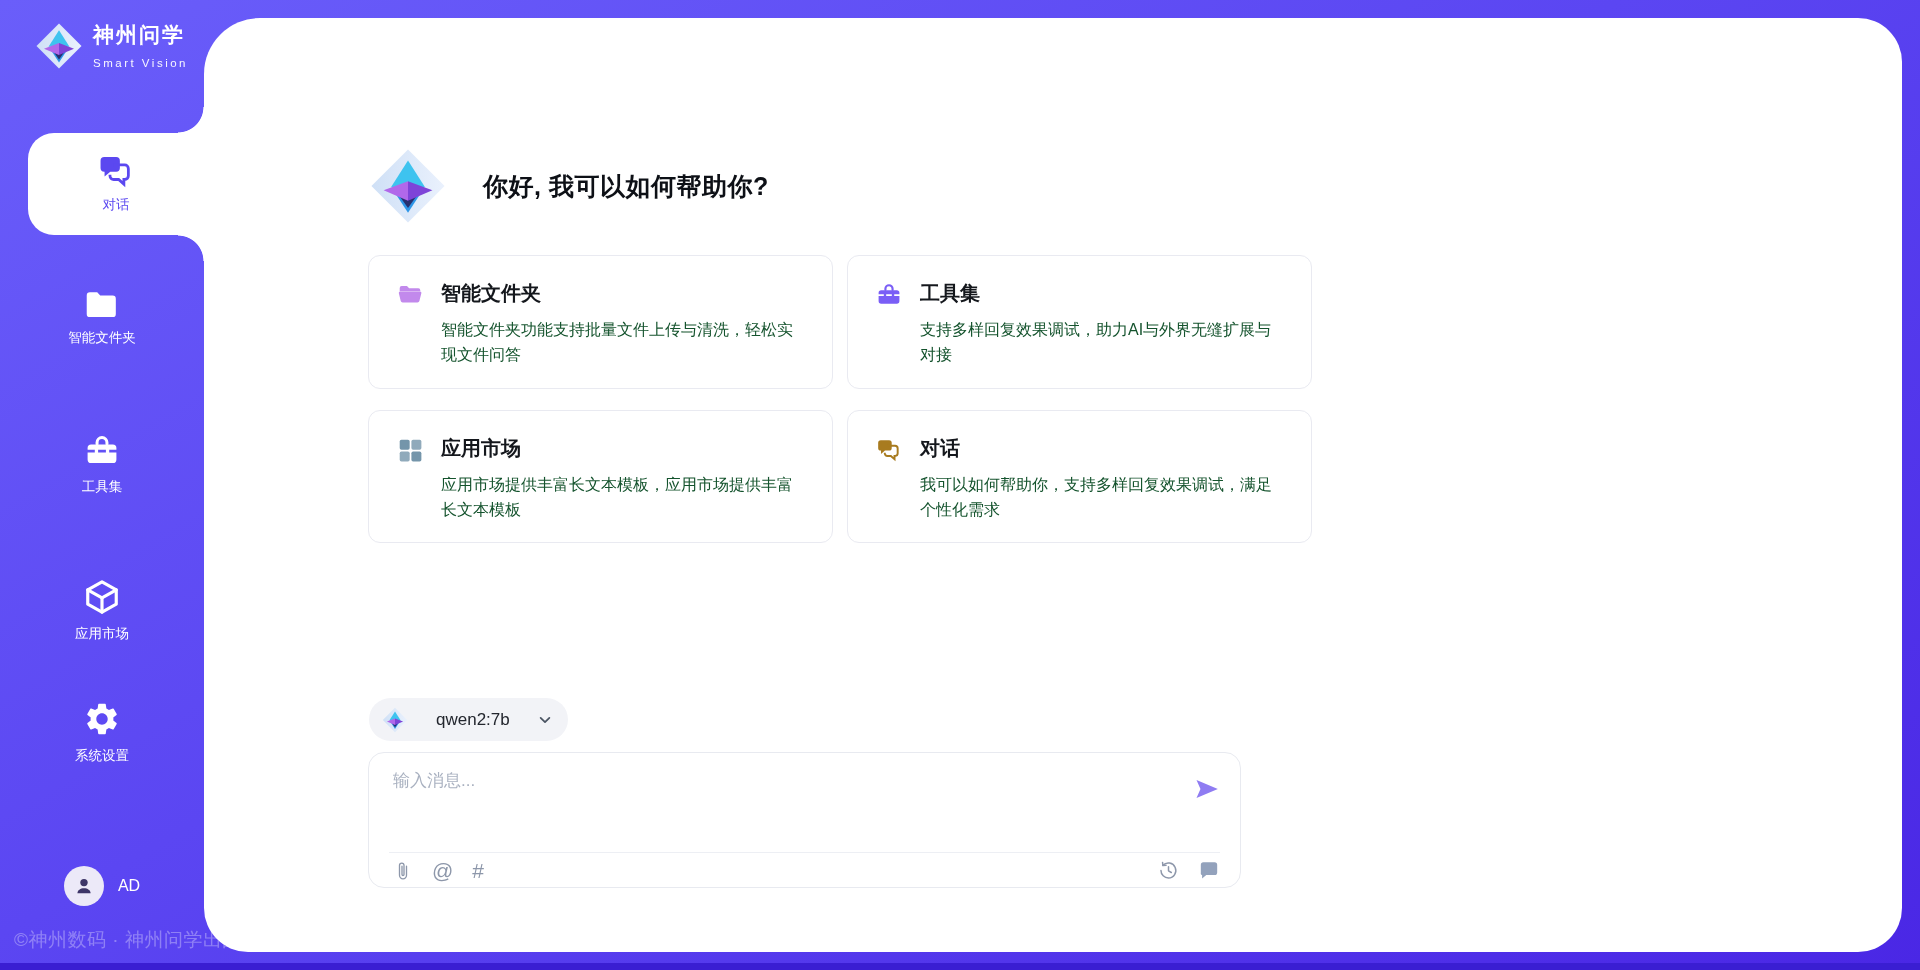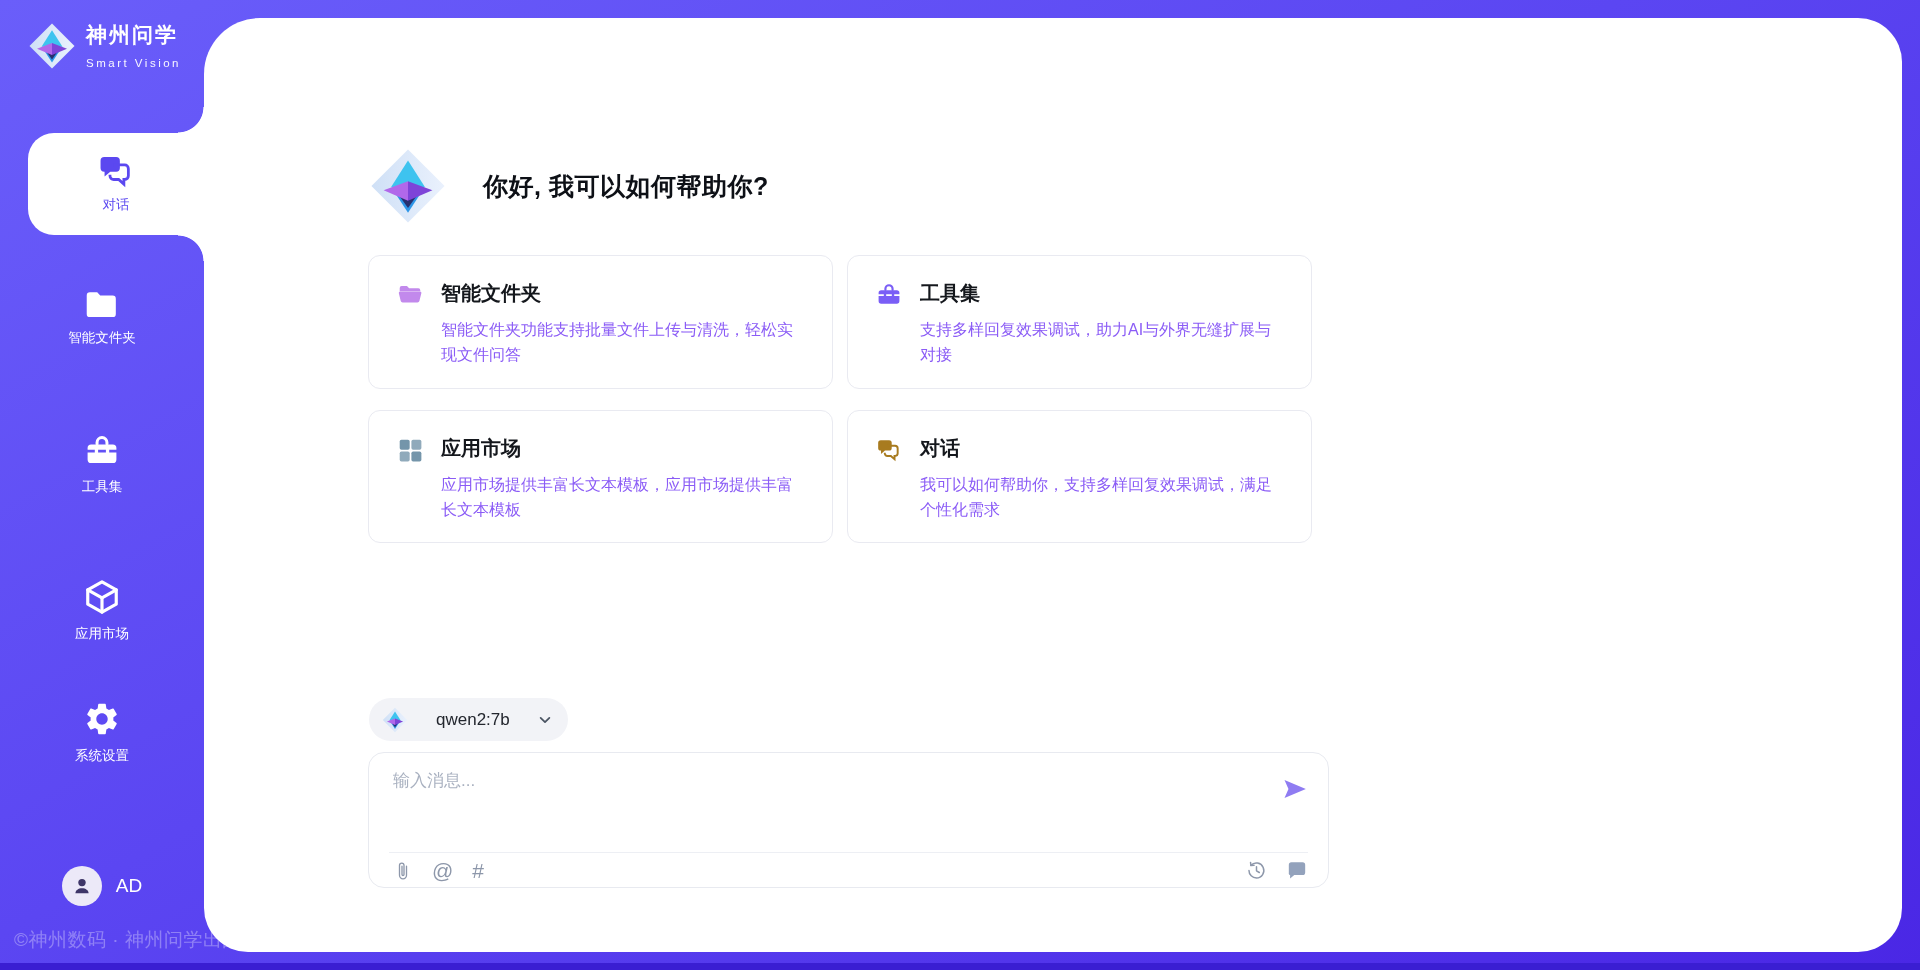--- a/index.html
+++ b/index.html
@@ -8,21 +8,21 @@
   .app { position:relative; width:1920px; height:970px; overflow:hidden;
          background:linear-gradient(150deg,#6a5efa 0%,#5b46f2 45%,#4a27e5 100%); }
   .bottom-bar { position:absolute; left:0; right:0; bottom:0; height:7px; background:#3a1ed2; }
 
   
   .panel { position:absolute; left:204px; top:18px; width:1698px; height:934px;
            background:#fff; border-radius:56px 44px 44px 44px; }
 
   
   .sidebar { position:absolute; left:0; top:0; width:204px; height:100%; z-index:3; }
-  .brand { position:absolute; left:28px; top:22px; display:flex; align-items:center; gap:10px; }
+  .brand { position:absolute; left:35px; top:22px; display:flex; align-items:center; gap:10px; }
   .brand-name { font-size:21px; font-weight:700; color:#fff; letter-spacing:2px; line-height:1.15; }
   .brand-sub { font-size:11.5px; color:rgba(255,255,255,.95); letter-spacing:2.5px; margin-top:10px; }
 
   .nav-item { position:absolute; left:0; width:204px; display:flex; flex-direction:column;
               align-items:center; gap:9px; color:#fff; font-size:13.5px; cursor:pointer; }
   .nav-item svg { display:block; }
   .nav-folders  { top:288px; }
   .nav-tools    { top:433px; }
   .nav-market   { top:578px; }
   .nav-settings { top:700px; }
@@ -33,45 +33,45 @@
                 font-size:13.5px; cursor:pointer; z-index:2; }
   .nav-active::before { content:""; position:absolute; right:0; top:-26px; width:26px; height:26px;
                 background:radial-gradient(circle 26px at 0 0, rgba(255,255,255,0) 25px, #fff 25.8px); }
   .nav-active::after  { content:""; position:absolute; right:0; bottom:-26px; width:26px; height:26px;
                 background:radial-gradient(circle 26px at 0 100%, rgba(255,255,255,0) 25px, #fff 25.8px); }
 
   .user-row { position:absolute; left:0; top:866px; width:204px; display:flex;
               align-items:center; justify-content:center; gap:14px; cursor:pointer; }
   .avatar { width:40px; height:40px; border-radius:50%; background:#ece9f8; display:flex;
             align-items:center; justify-content:center; }
-  .user-name { color:#fff; font-size:19px; }
+  .user-name { color:#fff; font-size:16px; }
   .copyright { position:absolute; left:14px; top:927px; font-size:19px;
                color:rgba(255,255,255,.32); letter-spacing:.5px; white-space:nowrap; }
 
   
   .greeting { position:absolute; left:369px; top:147px; display:flex; align-items:center; gap:36px; }
   .greeting h1 { font-size:25px; font-weight:700; color:#0d1016; letter-spacing:.5px; }
 
   
   .cards { position:absolute; left:368px; top:255px; width:944px; display:grid;
            grid-template-columns:1fr 1fr; column-gap:14px; row-gap:21px; }
   .card { background:#fff; border:1px solid #e9eaf1; border-radius:12px;
           padding:24px 34px 20px 28px; display:flex; gap:18px; min-height:131px; cursor:pointer; }
   .card-icon { width:26px; height:26px; flex:none; margin-top:2px; }
   .card-title { font-size:20px; font-weight:700; color:#14171c; margin-bottom:10px; }
-  .card-desc { font-size:16px; color:#8b5cf6; line-height:1.58; }
+  .card-desc { font-size:16px; color:#14532d; line-height:1.58; }
   .ic-lilac { color:#c289ec; } .ic-purple { color:#7a5ef6; }
   .ic-steel { color:#7495aa; } .ic-amber { color:#a87b1f; }
 
   
   .model-selector { position:absolute; left:369px; top:698px; height:43px; border-radius:22px;
           background:#f2f3f7; border:none; display:flex; align-items:center; gap:28px;
           padding:0 16px 0 13px; font-size:17px; color:#23262e; cursor:pointer;
           font-family:inherit; }
-  .composer { position:absolute; left:368px; top:752px; width:961px; height:136px;
+  .composer { position:absolute; left:368px; top:752px; width:873px; height:136px;
           background:#fff; border:1px solid #e8eaf0; border-radius:16px; }
   .composer textarea { position:absolute; left:24px; top:16px; width:820px; height:64px;
           border:none; resize:none; outline:none; background:transparent; font-size:17px;
           color:#333; font-family:inherit; }
   .composer textarea::placeholder { color:#a9b1c0; }
   .send-btn { position:absolute; right:18px; top:22px; width:30px; height:30px; border:none;
           background:transparent; color:#8f7cf2; cursor:pointer; padding:0; }
   .composer-divider { position:absolute; left:20px; right:20px; top:99px; height:1px; background:#edeff4; }
   .composer-toolbar { position:absolute; left:24px; right:20px; top:100px; height:35px;
           display:flex; align-items:center; gap:19px; color:#8d97aa; }

